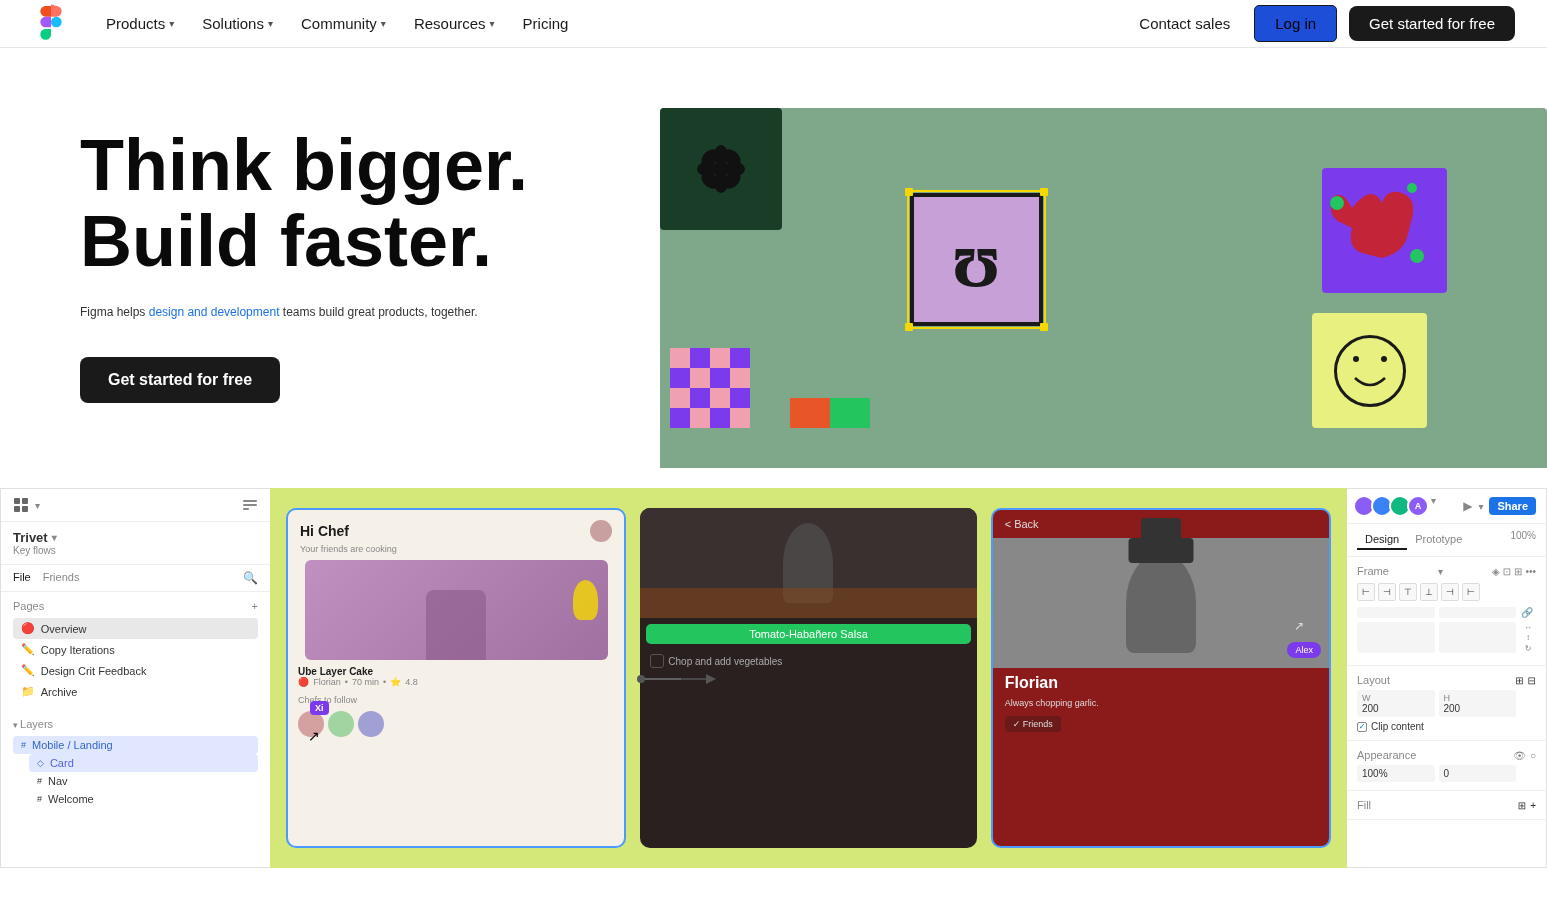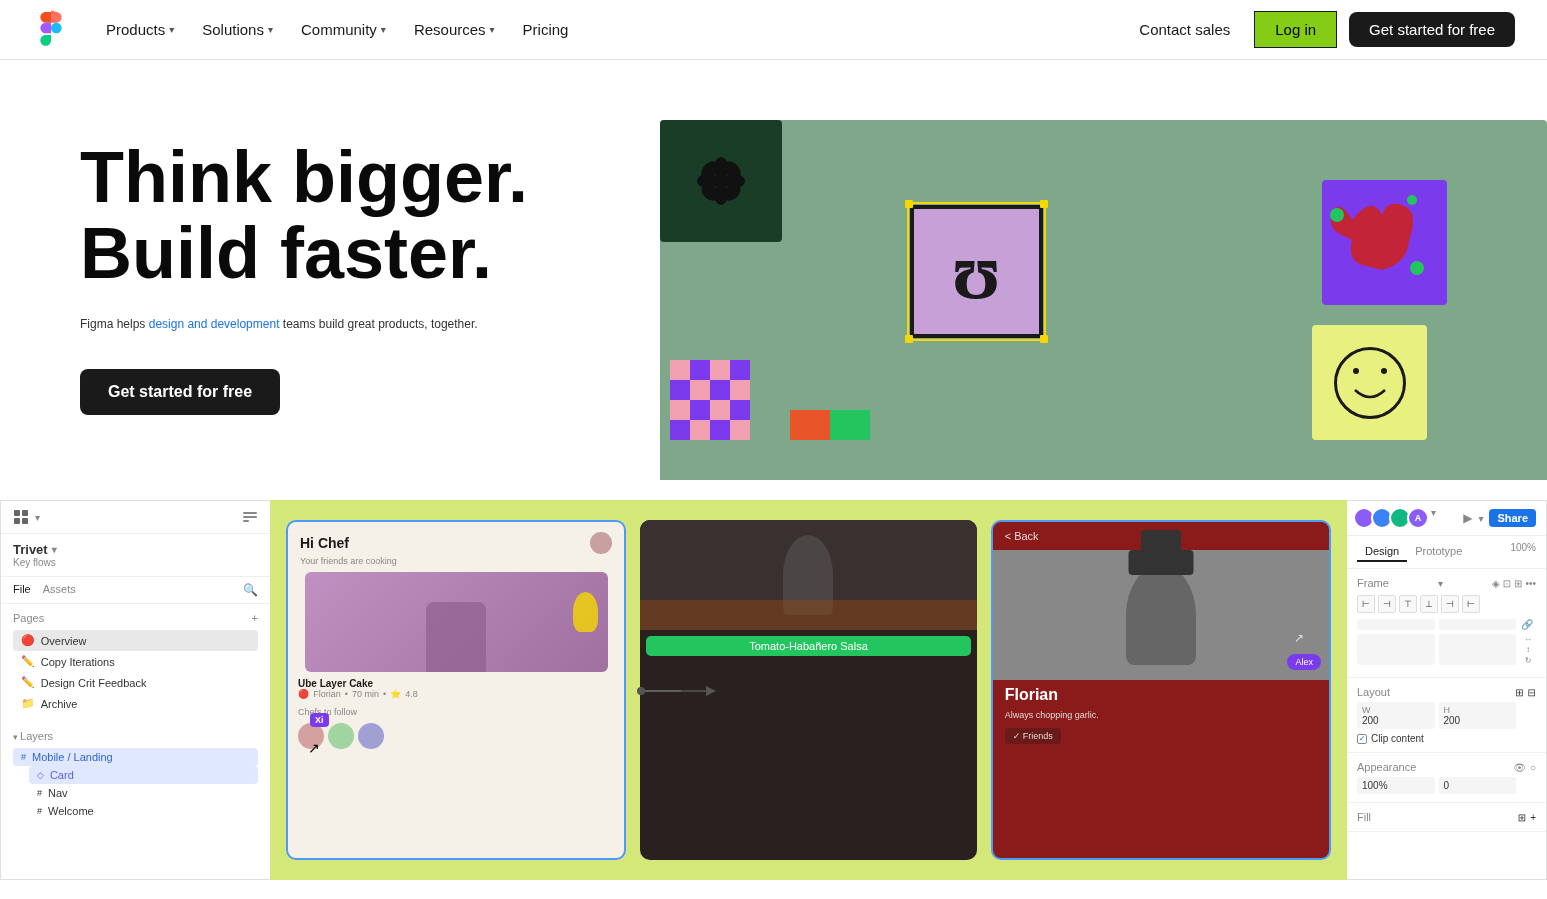--- a/index.html
+++ b/index.html
@@ -3,21 +3,21 @@
   <meta charset="utf-8">
   <style>
     * { margin: 0; padding: 0; box-sizing: border-box; }
     body { font-family: -apple-system, BlinkMacSystemFont, 'Segoe UI', sans-serif; background: #fff; overflow-x: hidden; width: 1547px; }
 
     
     nav {
       display: flex;
       align-items: center;
       padding: 0 32px;
-      height: 60px;
+      height: 48px;
       border-bottom: 1px solid #e5e5e5;
       position: sticky;
       top: 0;
       background: #fff;
       z-index: 100;
     }
     .nav-logo {
       width: 38px;
       height: 38px;
       margin-right: 24px;
@@ -54,22 +54,22 @@
       color: #1a1a1a;
       cursor: pointer;
       padding: 8px 12px;
       background: none;
       border: none;
     }
     .btn-login {
       font-size: 15px;
       padding: 9px 20px;
       border: 1.5px solid #1a1a1a;
-      border-radius: 0;
-      background: #84cc16;
+      border-radius: 5px;
+      background: #1d4ed8;
       cursor: pointer;
       font-weight: 500;
     }
     .btn-cta {
       font-size: 15px;
       padding: 9px 20px;
       border: none;
       border-radius: 8px;
       background: #1a1a1a;
       color: #fff;
@@ -361,21 +361,21 @@
     <div style="padding: 8px 12px; border-bottom: 1px solid #eee;">
       <div style="display:flex; align-items:center; gap:4px; font-size:13px; font-weight:600; cursor:pointer;">
         <span>Trivet</span>
         <span style="font-size:10px; color:#888;">▾</span>
       </div>
       <div style="font-size:10px; color:#888;">Key flows</div>
     </div>
 
     <div class="editor-tabs">
       <span class="editor-tab-active" style="color:#1a1a1a; font-weight:500; font-size:11px;">File</span>
-      <span style="font-size:11px; color:#888;">Assets</span>
+      <span style="font-size:11px; color:#888;">Friends</span>
       <span style="margin-left:auto; cursor:pointer; color:#888; font-size:12px;">🔍</span>
     </div>
 
     <div class="pages-section">
       <div class="pages-header">
         <span>Pages</span>
         <span style="cursor:pointer;">+</span>
       </div>
       <div class="page-item active">
         <span>🔴</span>
@@ -478,20 +478,24 @@
 
 
         <div style="width:100%; height:110px; background:#3a3030; position:relative; display:flex; align-items:center; justify-content:center;">
 
           <div style="width:50px; height:80px; background:#555; border-radius:50% 50% 10% 10%; opacity:0.6;"></div>
           <div style="position:absolute; bottom:0; left:0; right:0; height:30px; background:#8b4513; opacity:0.5;"></div>
         </div>
 
         <div style="background:#22c55e; color:#fff; font-size:11px; padding:4px 10px; margin:6px; border-radius:5px; text-align:center;">Tomato-Habañero Salsa</div>
 
+        <div style="display:flex; align-items:center; gap:4px; padding:4px 10px;">
+          <div style="width:14px; height:14px; border:1px solid #555; border-radius:3px;"></div>
+          <span style="color:#aaa; font-size:10px;">Chop and add vegetables</span>
+        </div>
       </div>
 
       <div style="flex:1; border-radius:10px; overflow:hidden; background:#8b1a1a; position:relative; border:2px solid #4c9aff;">
         
         <div style="position:absolute; top:-2px; left:-2px; width:8px; height:8px; border-top:2px solid #4c9aff; border-left:2px solid #4c9aff; z-index:5;"></div>
         <div style="position:absolute; top:-2px; right:-2px; width:8px; height:8px; border-top:2px solid #4c9aff; border-right:2px solid #4c9aff; z-index:5;"></div>
         <div style="position:absolute; bottom:-2px; left:-2px; width:8px; height:8px; border-bottom:2px solid #4c9aff; border-left:2px solid #4c9aff; z-index:5;"></div>
         <div style="position:absolute; bottom:-2px; right:-2px; width:8px; height:8px; border-bottom:2px solid #4c9aff; border-right:2px solid #4c9aff; z-index:5;"></div>
 
         <div style="color:#ddd; font-size:11px; padding:8px 12px;">&lt; Back</div>

